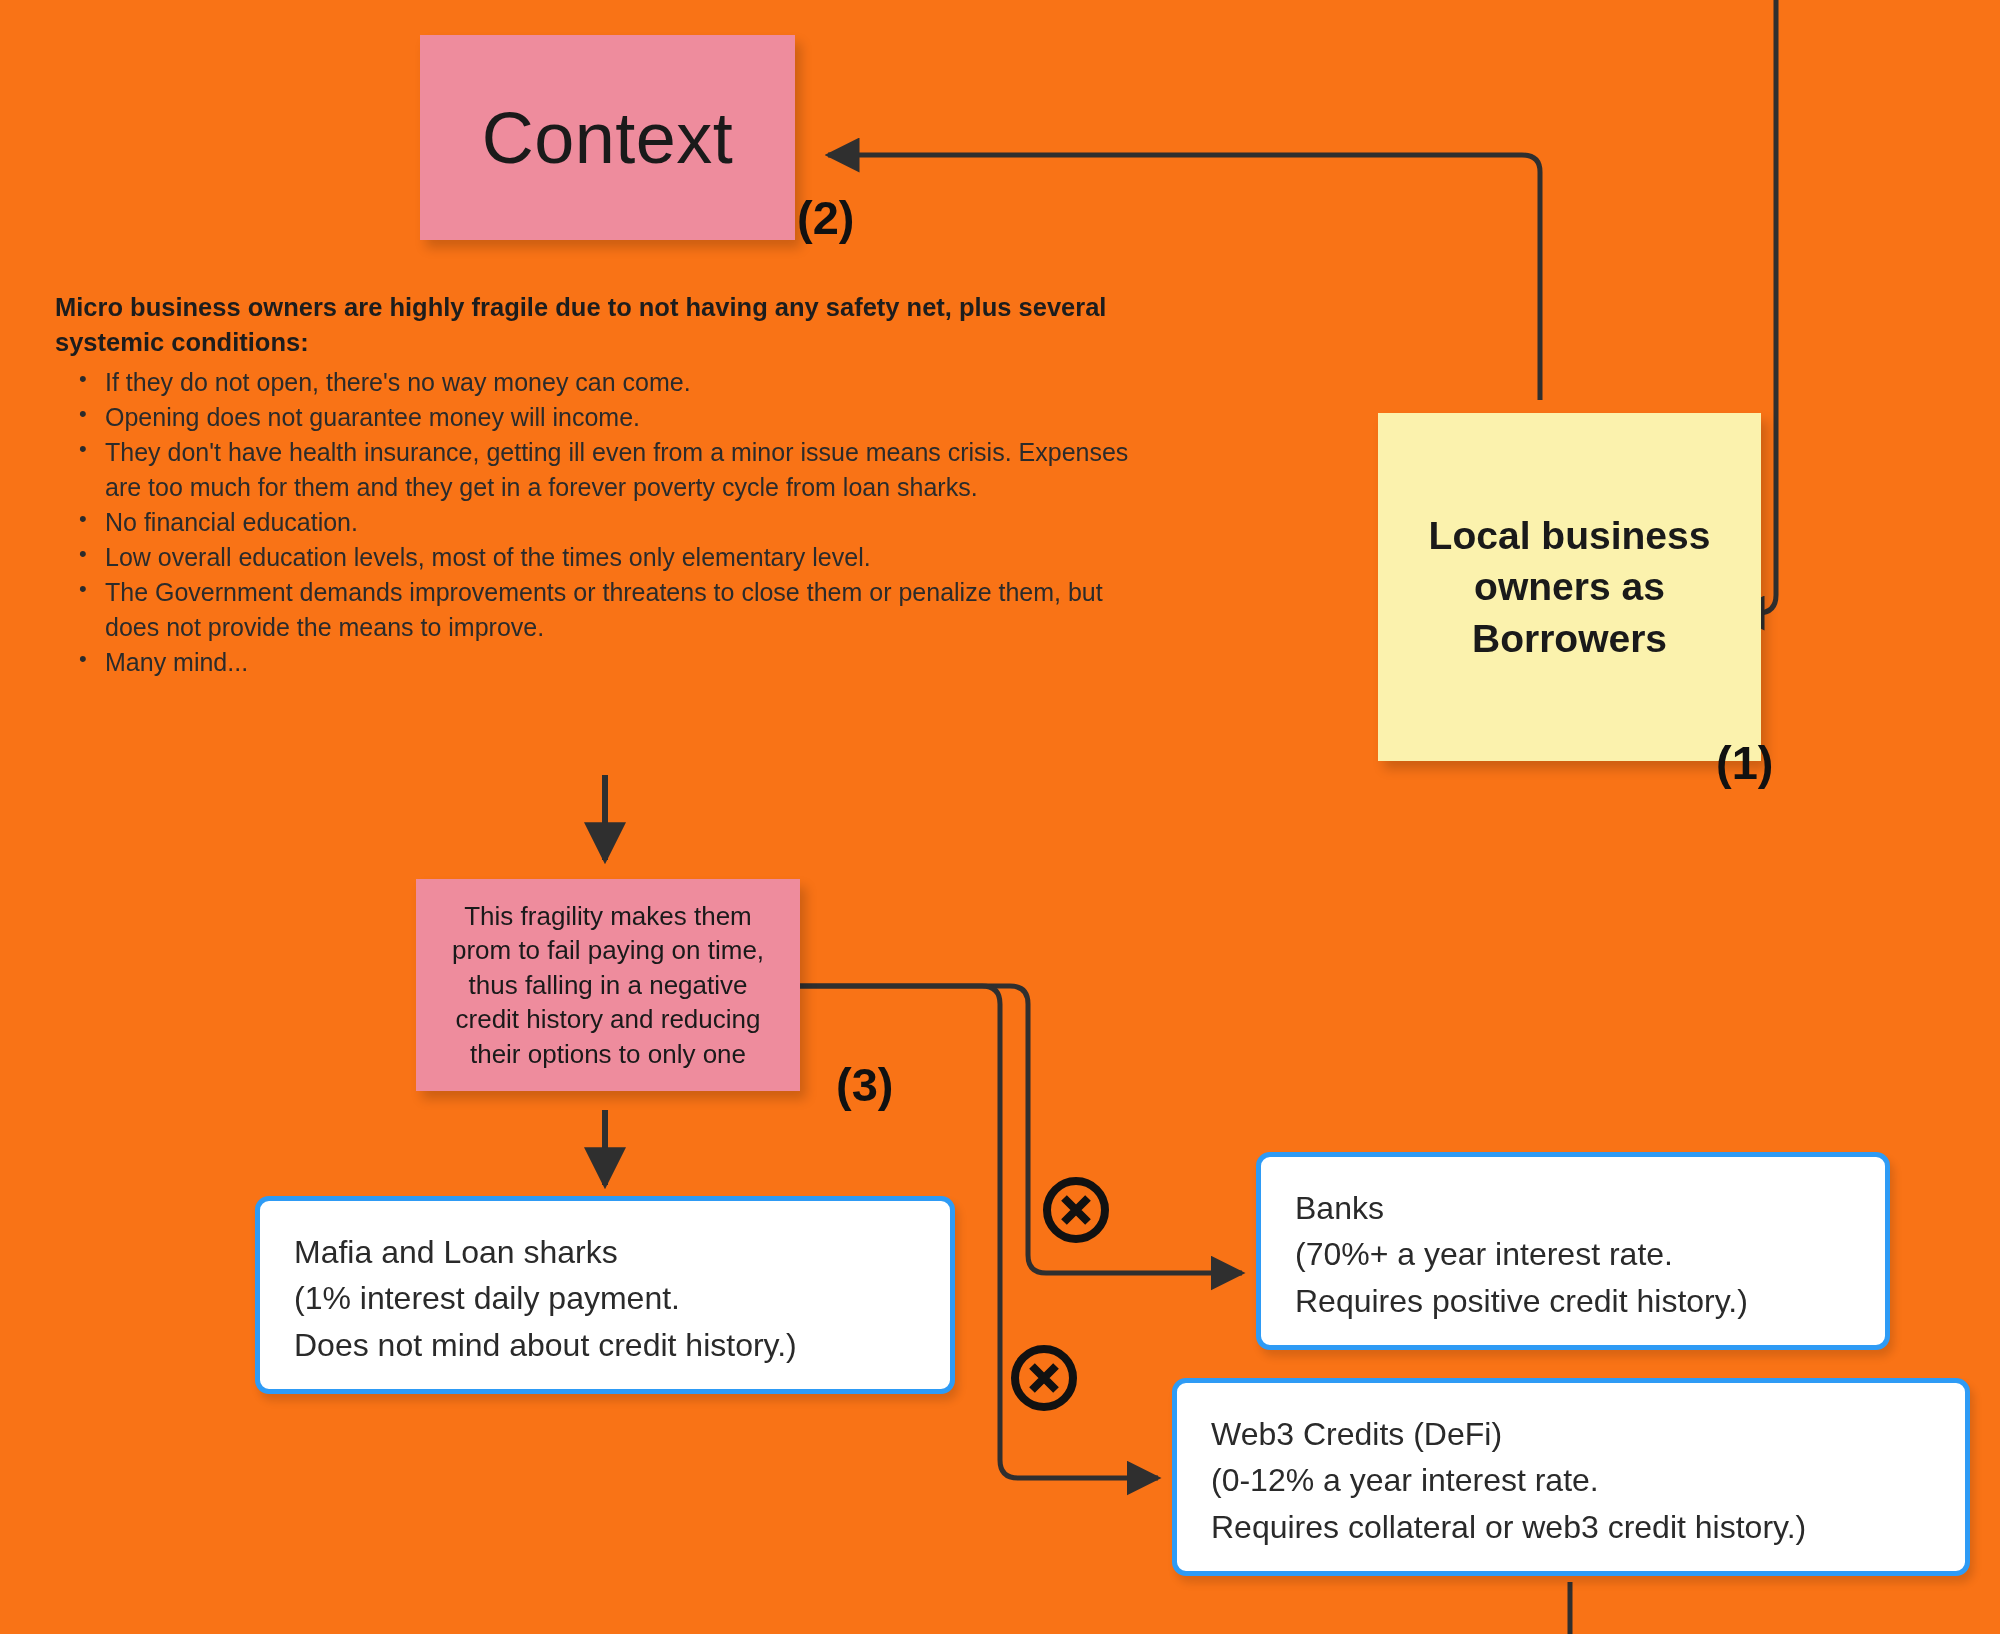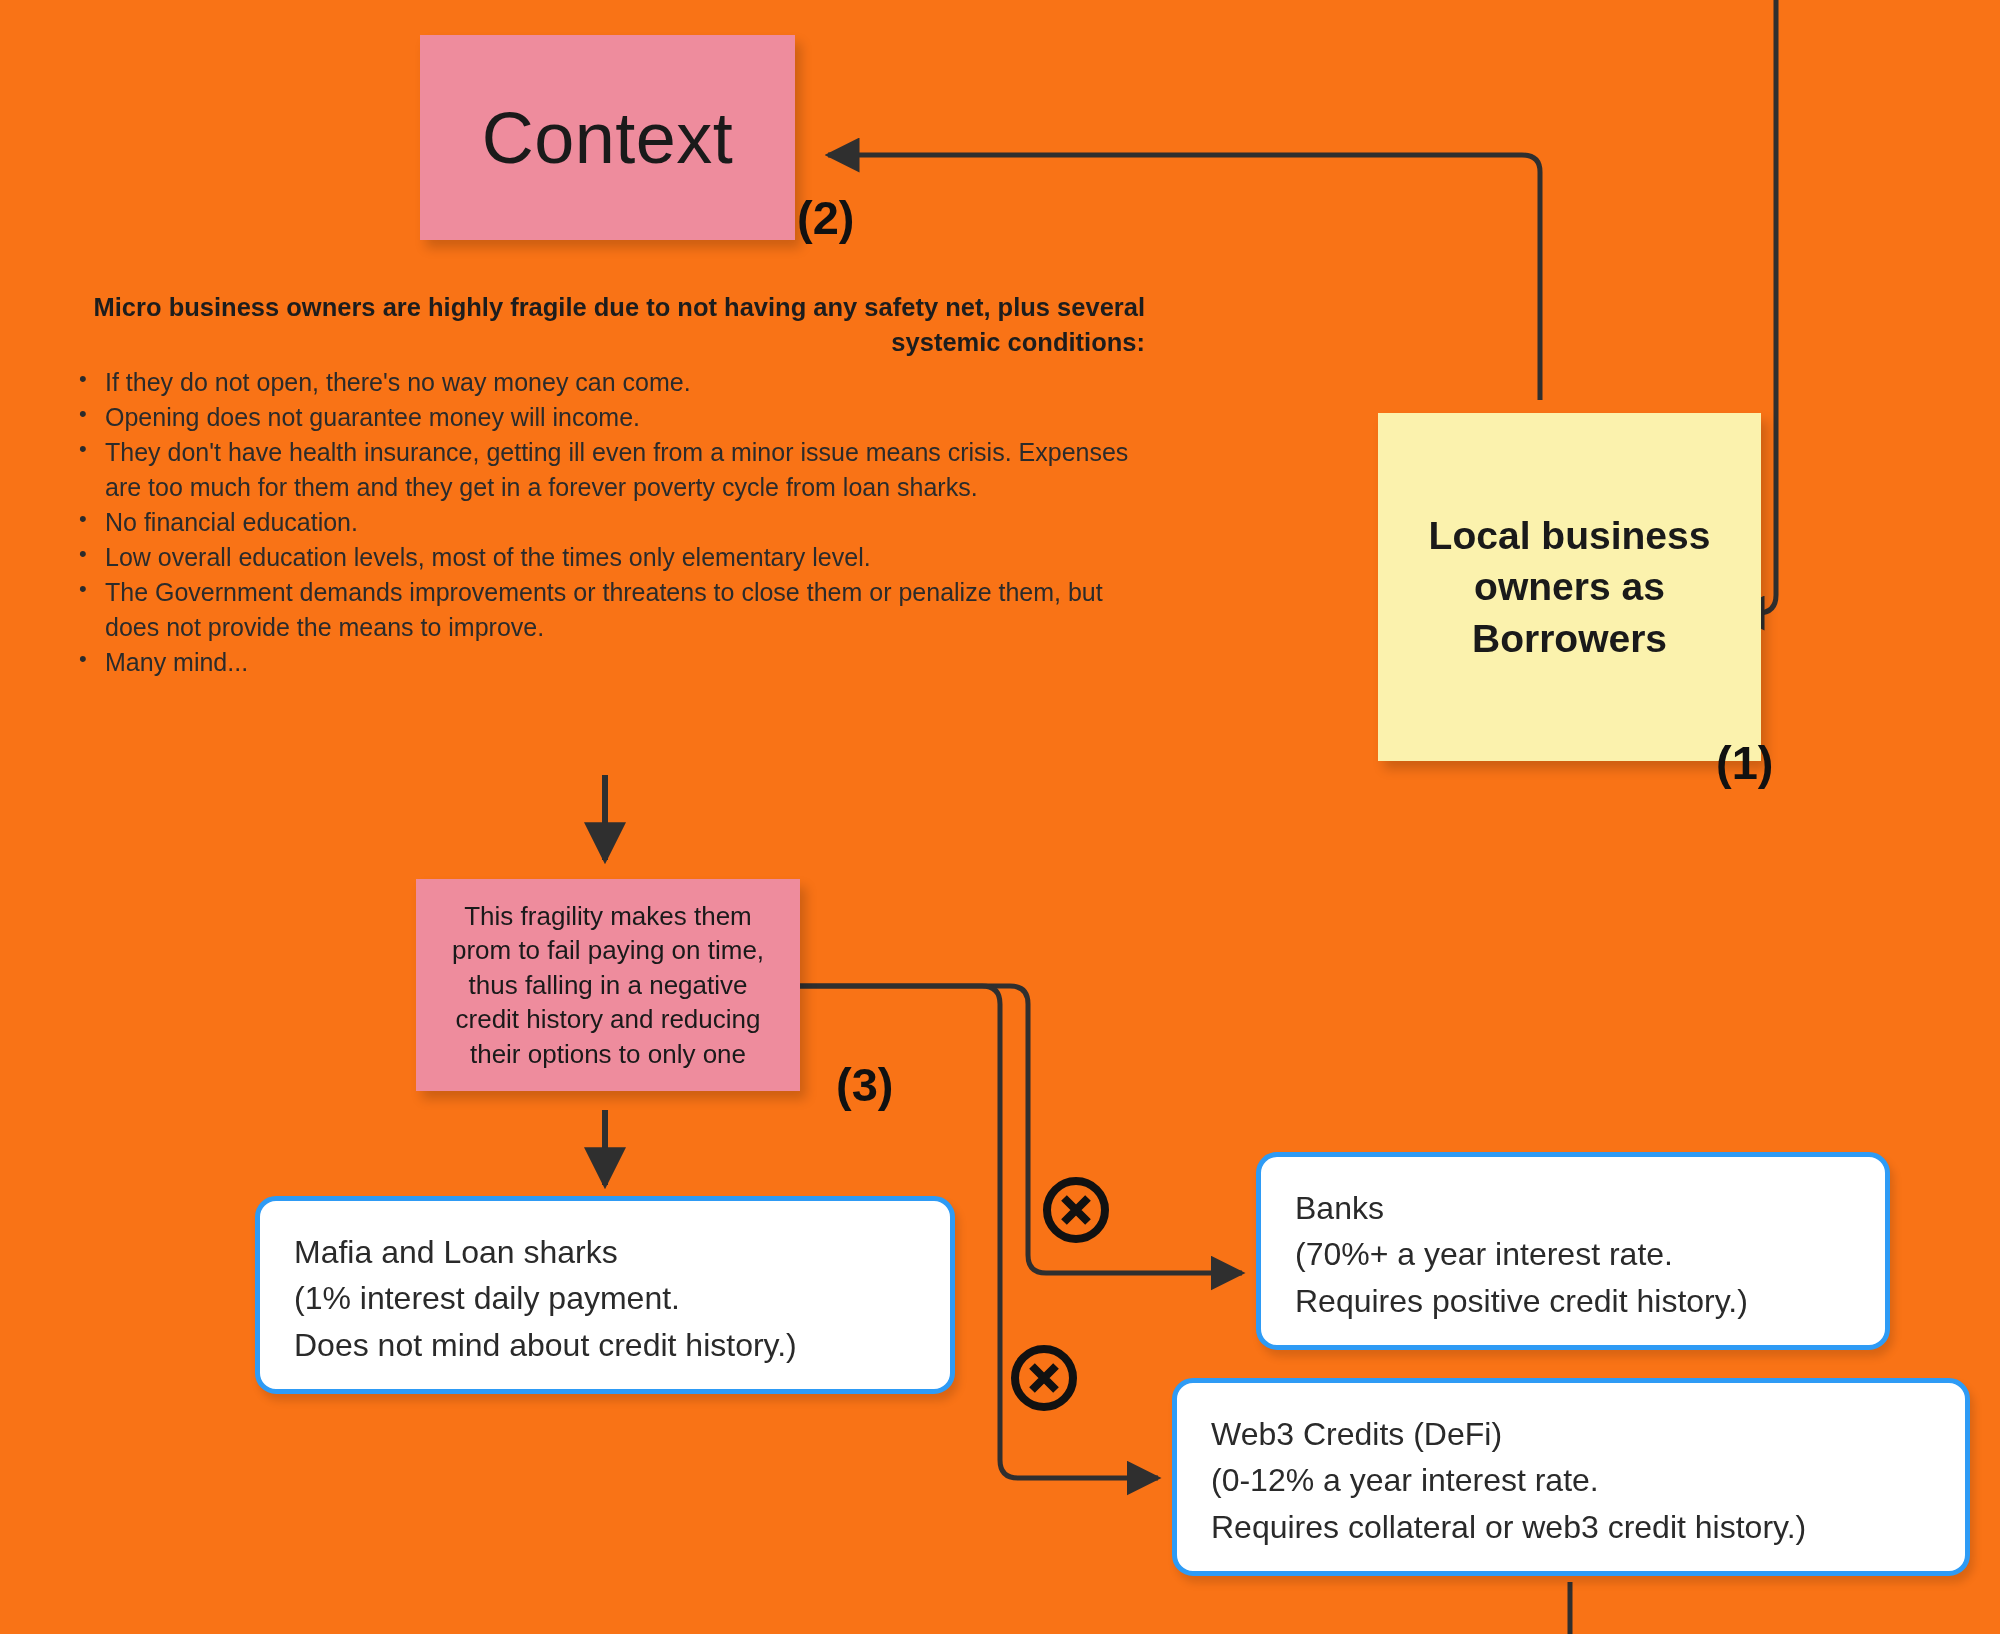--- a/index.html
+++ b/index.html
@@ -87,21 +87,20 @@
     top: 290px;
     width: 1090px;
     color: #262626;
   }
   #context-body .lead {
     font-size: 25.5px;
     font-weight: bold;
     line-height: 1.38;
     margin: 0 0 5px 0;
     color: #1d1d1d;
-    text-align: right;
   }
   #context-body ul {
     margin: 0;
     padding-left: 50px;
     list-style: none;
   }
   #context-body li {
     font-size: 25px;
     line-height: 1.40;
     position: relative;
@@ -115,21 +114,21 @@
     font-size: 22px;
     color: #2b2b2b;
   }
 
   
   .optbox {
     position: absolute;
     box-sizing: border-box;
     background: #ffffff;
     border: 5px solid #2e9bf5;
-    border-radius: 21px;
+    border-radius: 14px;
     box-shadow: 4px 7px 9px rgba(0,0,0,0.13);
     color: #2a2a2a;
     font-size: 32px;
     line-height: 1.45;
     padding: 28px 34px;
   }
   .optbox .ln { display: block; white-space: nowrap; }
 
   #mafia-box {
     left: 255px;

